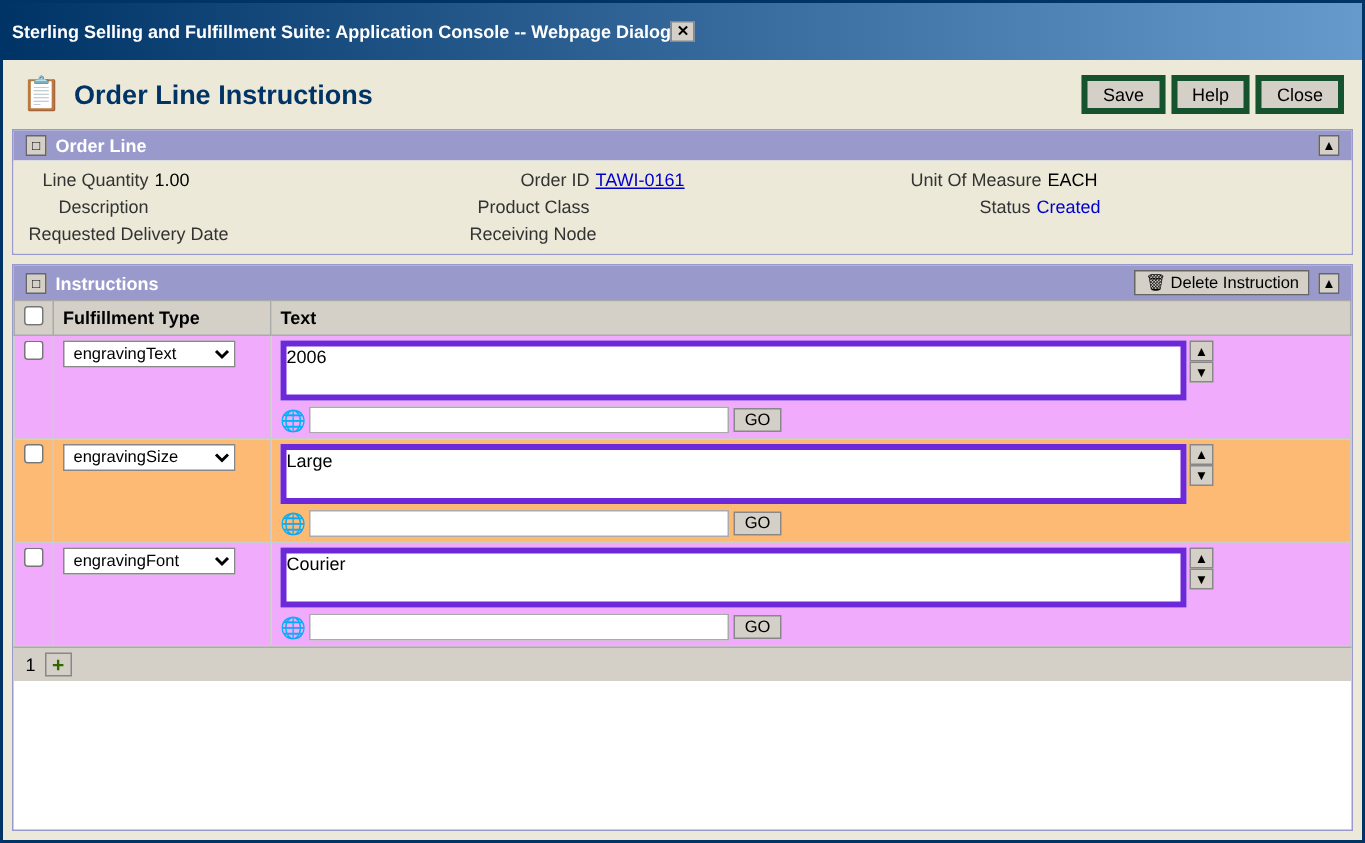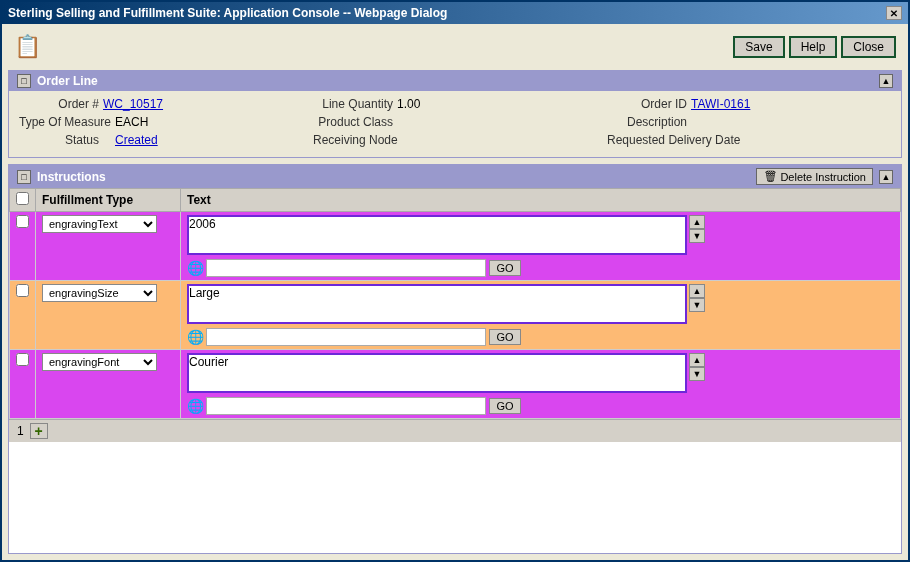--- a/index.html
+++ b/index.html
@@ -20,22 +20,21 @@
       flex-direction: column;
     }
     .title-bar {
       background: linear-gradient(to right, #003366, #6699cc);
       color: white;
       padding: 3px 6px;
       font-size: 12px;
       font-weight: bold;
       display: flex;
       align-items: center;
-      justify-content: space-between;
-      height: 22px;
+      height: 38px;
       flex-shrink: 0;
     }
     .title-bar-left {
       display: flex;
       align-items: center;
       gap: 4px;
     }
     .title-close {
       background: #d4d0c8;
       border: 1px solid #888;
@@ -75,21 +74,21 @@
     }
     .book-icon {
       font-size: 22px;
     }
     .top-buttons {
       display: flex;
       gap: 4px;
     }
     .btn {
       background: #d4d0c8;
-      border: 2px solid #14532d;
+      border: 4px solid #14532d;
       padding: 2px 10px;
       font-size: 12px;
       cursor: pointer;
       min-width: 40px;
     }
 
     
     .panel {
       border: 1px solid #9999cc;
       background: white;
@@ -149,23 +148,21 @@
       font-size: 12px;
     }
     .field-link {
       color: #0000cc;
       text-decoration: underline;
       cursor: pointer;
       font-size: 12px;
     }
     .status-created {
       color: #0000cc;
-      text-decoration: underline;
-      cursor: pointer;
-      margin-left: 12px;
+      cursor: pointer;
     }
 
     
     .instructions-panel {
       border: 1px solid #9999cc;
       background: white;
       flex: 1;
     }
     .instructions-header {
       background: #9999cc;
@@ -206,21 +203,21 @@
       font-size: 12px;
       text-align: left;
       font-weight: bold;
     }
     .instr-table td {
       border: 1px solid #ccc;
       padding: 3px 6px;
       vertical-align: top;
       background: white;
     }
-    .instr-table tr.row-odd td { background: #d946ef; }
+    .instr-table tr.row-odd td { background: #f0abfc; }
     .instr-table tr.row-even td { background: #fdba74; }
 
     .checkbox-cell {
       width: 22px;
       text-align: center;
     }
     .type-cell {
       width: 145px;
     }
     .text-cell {
@@ -236,24 +233,24 @@
 
     .text-area-wrapper {
       display: flex;
       flex-direction: column;
     }
     .text-row-top {
       display: flex;
       align-items: stretch;
     }
     textarea.instr-textarea {
-      width: 500px;
+      width: 604px;
       height: 40px;
       font-size: 12px;
-      border: 2px solid #6d28d9;
+      border: 4px solid #6d28d9;
       resize: none;
       font-family: Arial, sans-serif;
     }
     .scroll-buttons {
       display: flex;
       flex-direction: column;
       margin-left: 2px;
     }
     .scroll-btn {
       width: 16px;
@@ -332,76 +329,73 @@
       <span>Sterling Selling and Fulfillment Suite: Application Console -- Webpage Dialog</span>
     </div>
     <div class="title-close">✕</div>
   </div>
 
   <div class="content-area">
 
     <div class="top-bar">
       <div class="page-title">
         <span class="book-icon">📋</span>
+        <span>Order Line Instructions</span>
       </div>
       <div class="top-buttons">
         <button class="btn">Save</button>
         <button class="btn">Help</button>
         <button class="btn">Close</button>
       </div>
     </div>
 
     <div class="panel">
       <div class="panel-header">
         <div class="panel-header-left">
           <div class="panel-collapse-icon">□</div>
           <span>Order Line</span>
         </div>
         <div class="panel-collapse-icon">▲</div>
       </div>
       <div class="panel-body">
         <div class="order-line-grid">
 
           <div class="field-row">
-            <span class="field-label">Order #</span>
-            <a class="field-link">WC_10517</a>
-          </div>
-          <div class="field-row">
             <span class="field-label">Line Quantity</span>
             <span class="field-value">1.00</span>
           </div>
 
           <div class="field-row">
             <span class="field-label">Order ID</span>
             <a class="field-link">TAWI-0161</a>
           </div>
           <div class="field-row">
-            <span class="field-label">Type Of Measure</span>
+            <span class="field-label">Unit Of Measure</span>
             <span class="field-value">EACH</span>
           </div>
+          <div class="field-row">
+            <span class="field-label">Description</span>
+            <span class="field-value"></span>
+          </div>
+
           <div class="field-row">
             <span class="field-label">Product Class</span>
             <span class="field-value"></span>
           </div>
-
-          <div class="field-row">
-            <span class="field-label">Description</span>
-            <span class="field-value"></span>
-          </div>
           <div class="field-row">
             <span class="field-label">Status</span>
             <a class="status-created">Created</a>
           </div>
           <div class="field-row">
+            <span class="field-label">Requested Delivery Date</span>
+            <span class="field-value"></span>
+          </div>
+
+          <div class="field-row">
             <span class="field-label">Receiving Node</span>
-            <span class="field-value"></span>
-          </div>
-
-          <div class="field-row">
-            <span class="field-label">Requested Delivery Date</span>
             <span class="field-value"></span>
           </div>
           <div class="field-row"></div>
         </div>
       </div>
     </div>
 
     <div class="instructions-panel">
       <div class="instructions-header">
         <div class="panel-header-left">

